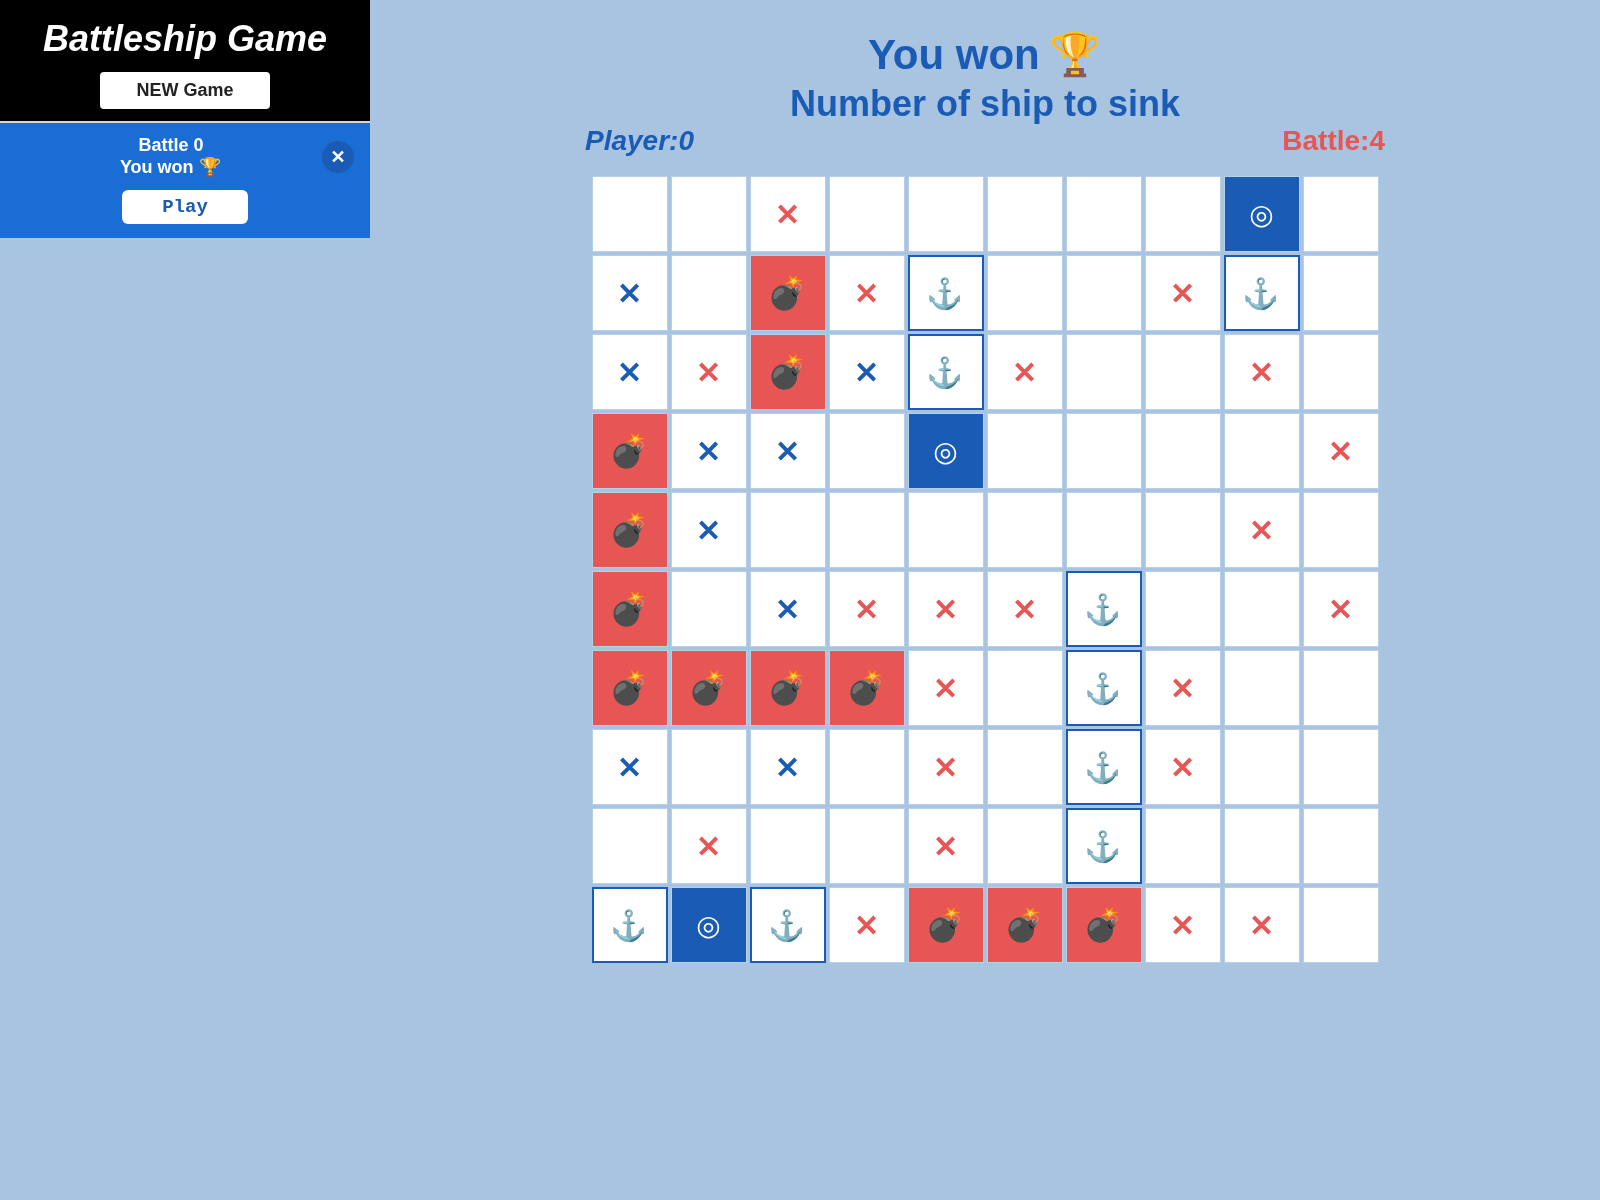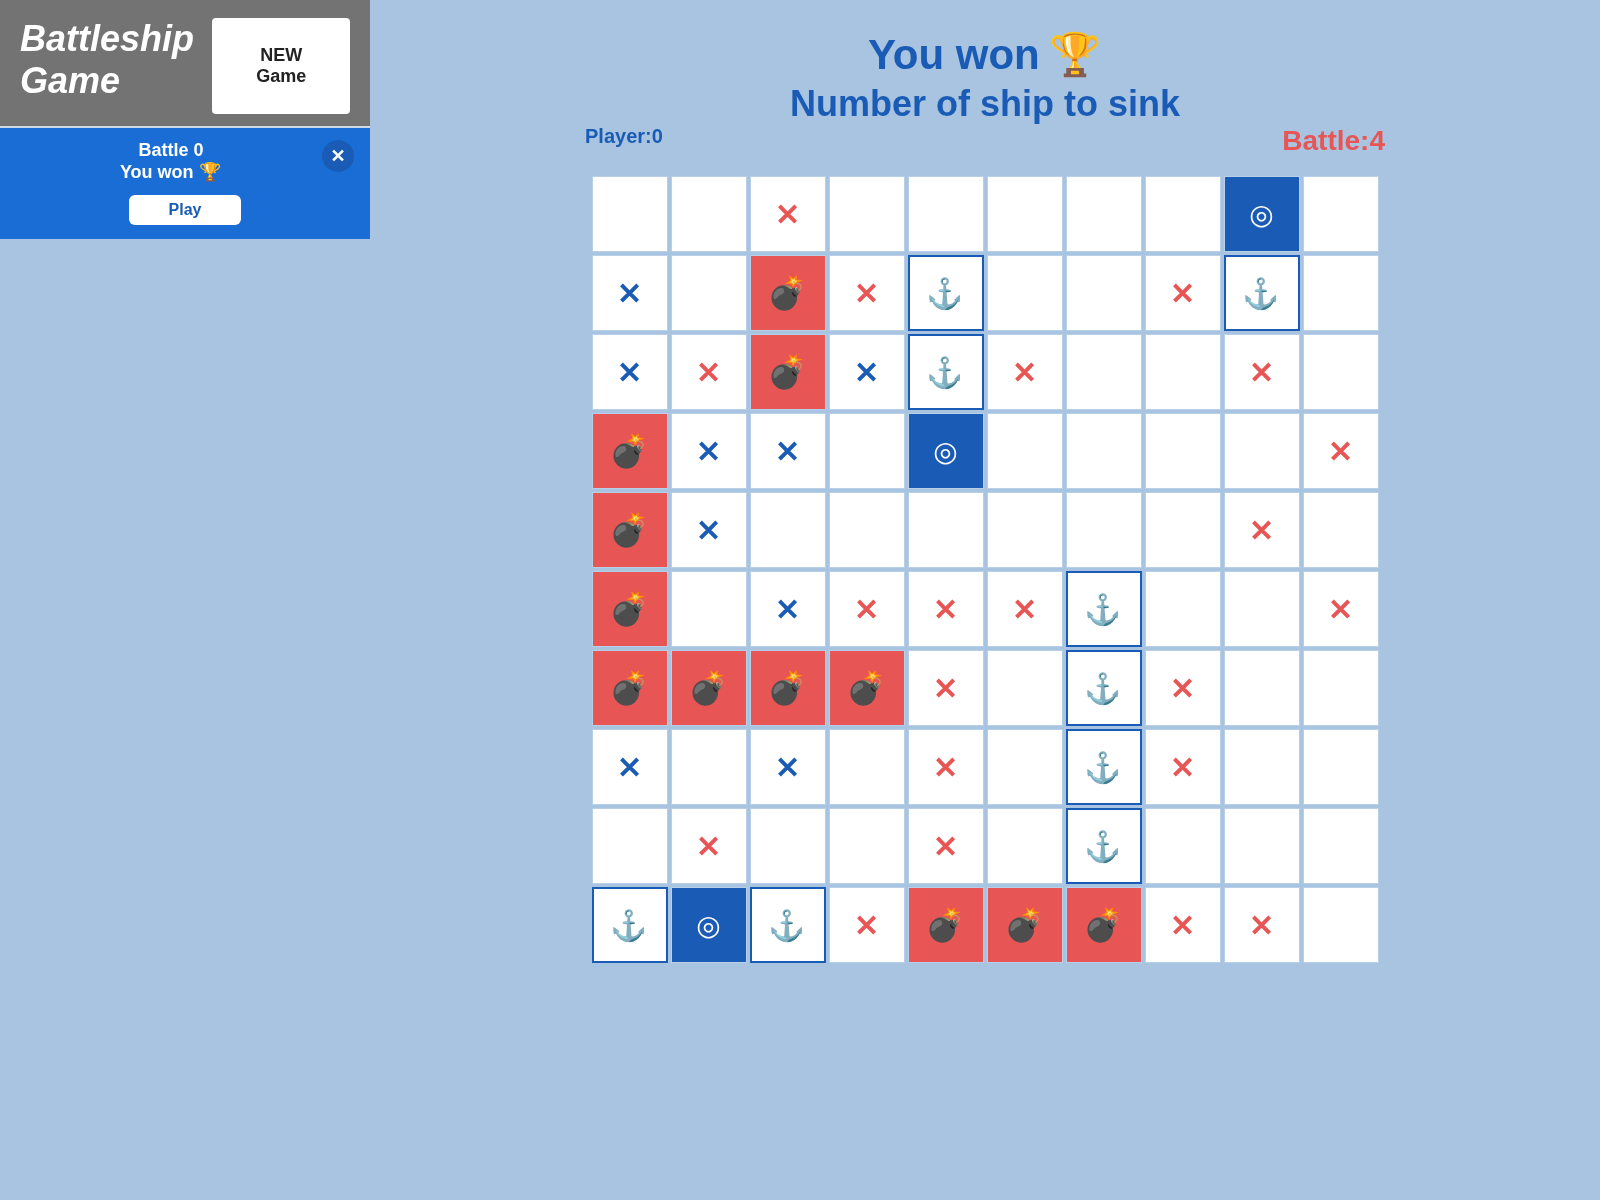--- a/index.html
+++ b/index.html
@@ -14,24 +14,25 @@
 
     
     #sidebar {
       width: 370px;
       min-width: 370px;
       display: flex;
       flex-direction: column;
       background: #a8c4e0;
     }
     #sidebar-header {
-      background: #737373;
+      background: #000000;
       padding: 18px 20px 12px 20px;
       display: flex;
-      flex-direction: row;
+      flex-direction: column;
+      align-items: center;
     }
     #app-title {
       font-family: 'Comic Sans MS', cursive, sans-serif;
       font-size: 36px;
       font-weight: bold;
       color: white;
       margin-bottom: 12px;
       font-style: italic;
     }
     #new-game-button {
@@ -42,21 +43,21 @@
       padding: 8px 36px;
       font-size: 18px;
       font-weight: bold;
       cursor: pointer;
     }
     #battle-item {
       background: #1a6dd4;
       border-top: 2px solid #cdd8e8;
       padding: 12px 16px 12px 20px;
       display: flex;
-      align-items: flex-start;
+      align-items: center;
       justify-content: space-between;
     }
     #battle-item-content {
       display: flex;
       flex-direction: column;
       align-items: center;
       flex: 1;
     }
     #battle-label {
       color: white;
@@ -90,23 +91,24 @@
       display: flex;
       justify-content: center;
       padding-bottom: 14px;
     }
     #play-button {
       background: white;
       color: #1a5cb5;
       border: none;
       border-radius: 6px;
       padding: 6px 40px;
-      font-size: 16px;
+      font-size: 19px;
       font-weight: bold;
       cursor: pointer;
+      font-family: Liberation Mono, monospace;
     }
 
     
     #main {
       flex: 1;
       display: flex;
       flex-direction: column;
       align-items: center;
       padding-top: 30px;
     }
@@ -128,23 +130,24 @@
     }
     #scores-row {
       display: flex;
       width: 820px;
       justify-content: space-between;
       margin-bottom: 16px;
       padding: 0 10px;
     }
     #player-score {
       font-family: 'Comic Sans MS', cursive, sans-serif;
-      font-size: 20px;
-      font-weight: bold;
-      color: #1a5cb5;
+      font-size: 28px;
+      font-weight: bold;
+      color: #1a5cb5;
+      font-style: italic;
     }
     #enemy-score {
       font-family: 'Comic Sans MS', cursive, sans-serif;
       font-size: 28px;
       font-weight: bold;
       color: #e85555;
     }
 
     
     #game-grid {

